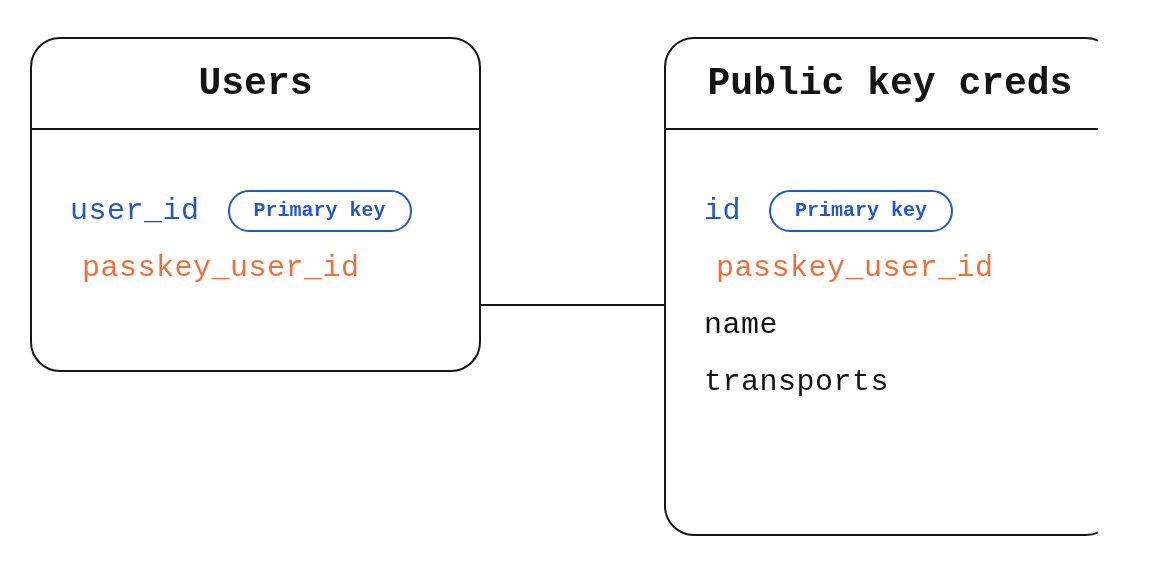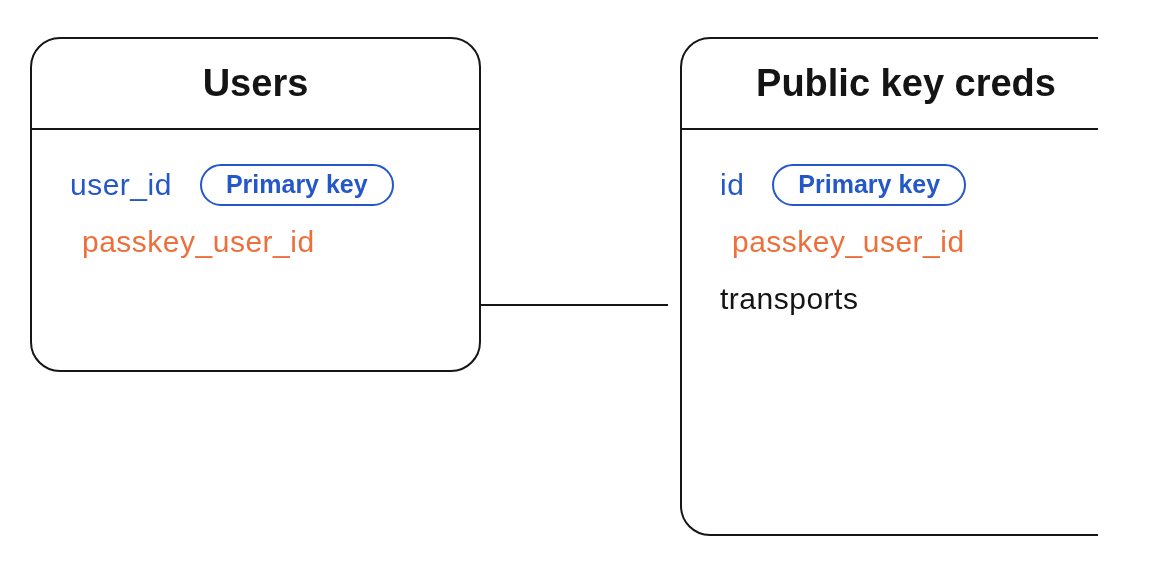--- a/index.html
+++ b/index.html
@@ -9,64 +9,64 @@
     --line: #161616;
     --bg: #ffffff;
   }
   * { margin: 0; padding: 0; box-sizing: border-box; }
   html, body { background: var(--bg); }
   .canvas {
     position: relative;
     width: 1098px;
     height: 572px;
     background: var(--bg);
-    font-family: Liberation Sans, sans-serif;
+    font-family: Liberation Mono, monospace;
     overflow: hidden;
   }
   .entity {
     position: absolute;
     background: var(--bg);
     border: 2px solid var(--line);
     border-radius: 30px;
   }
   .entity-users { left: 30px; top: 37px; width: 451px; height: 335px; }
-  .entity-creds { left: 680px; top: 37px; width: 452px; height: 499px; }
+  .entity-creds { left: 664px; top: 37px; width: 452px; height: 499px; }
   .entity-header {
     height: 91px;
     border-bottom: 2px solid var(--line);
     display: flex;
     align-items: center;
     justify-content: center;
     font-size: 38px;
     font-weight: bold;
     color: var(--ink);
     letter-spacing: 0px;
   }
-  .entity-body { padding: 26px 16px 0 38px; }
+  .entity-body { padding: 52px 16px 0 38px; }
   .field-row {
     height: 57px;
     display: flex;
     align-items: center;
     font-size: 30px;
     letter-spacing: 0.5px;
     color: var(--ink);
     white-space: nowrap;
   }
   .field-primary .field-name { color: var(--blue); }
   .field-foreign .field-name { color: var(--orange); margin-left: 12px; }
   .pk-badge {
     margin-left: 28px;
     height: 42px;
     padding: 0 24px;
     display: inline-flex;
     align-items: center;
     border: 2px solid var(--blue);
     border-radius: 22px;
     color: var(--blue);
-    font-size: 25px;
+    font-size: 20px;
     font-weight: bold;
     letter-spacing: 0px;
   }
   .connector {
     position: absolute;
     left: 481px;
     top: 304px;
     width: 187px;
     height: 2px;
     background: var(--line);
@@ -96,18 +96,21 @@
     <div class="entity-header">Public key creds</div>
     <div class="entity-body">
       <div class="field-row field-primary">
         <span class="field-name">id</span>
         <span class="pk-badge">Primary key</span>
       </div>
       <div class="field-row field-foreign">
         <span class="field-name">passkey_user_id</span>
       </div>
       <div class="field-row">
+        <span class="field-name">name</span>
+      </div>
+      <div class="field-row">
         <span class="field-name">transports</span>
       </div>
     </div>
   </div>
 
 </div>
 
 </body></html>

